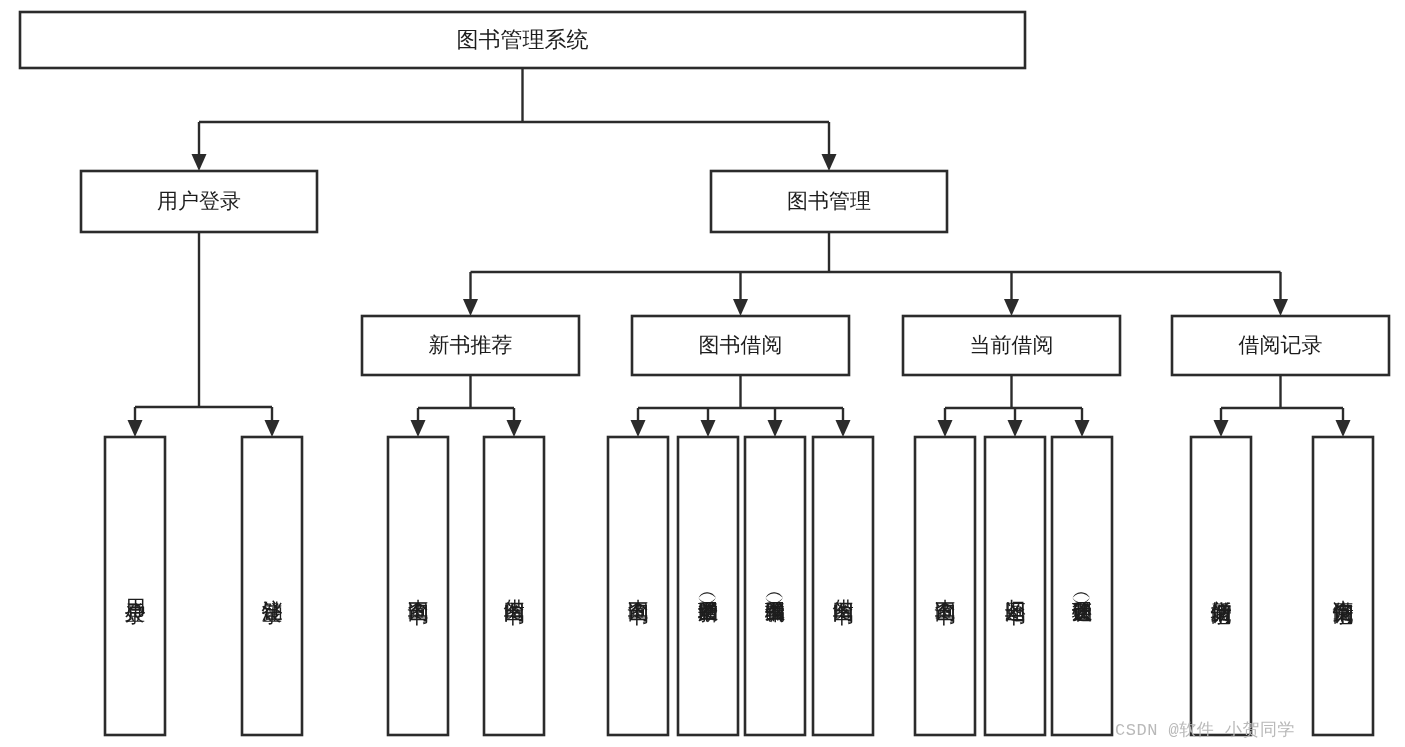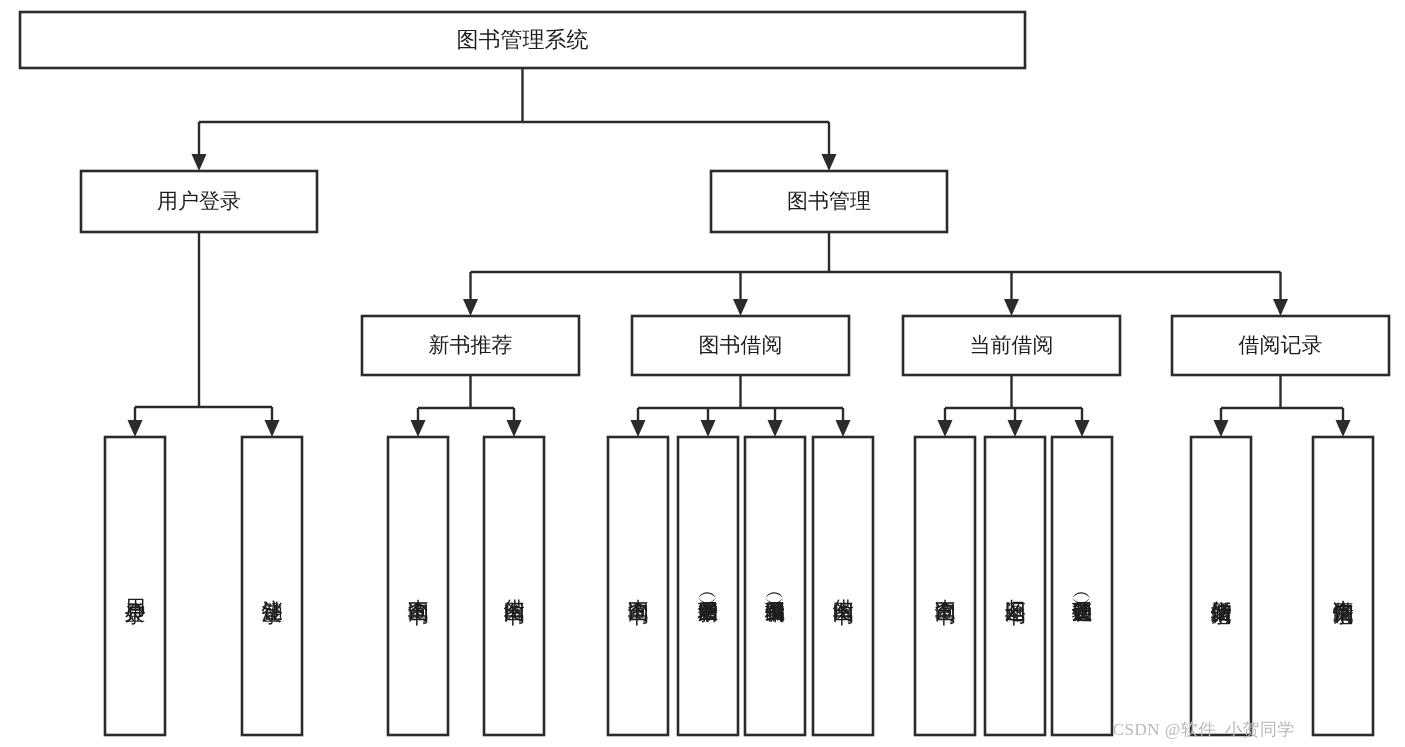--- a/index.html
+++ b/index.html
@@ -69,21 +69,21 @@
     line-height: 1.16;
     letter-spacing: 2px;
     color: #1d1d1d;
     white-space: nowrap;
     text-align: center;
   }
   .watermark {
     position: absolute;
     right: 10px;
     bottom: 6px;
-    font-family: Liberation Serif, serif;
+    font-family: Liberation Mono, monospace;
     font-size: 17px;
     color: #b9b9b9;
     letter-spacing: 0.5px;
     white-space: nowrap;
   }
 </style>
 </head>
 <body>
 
 <div id="diagram-root">

